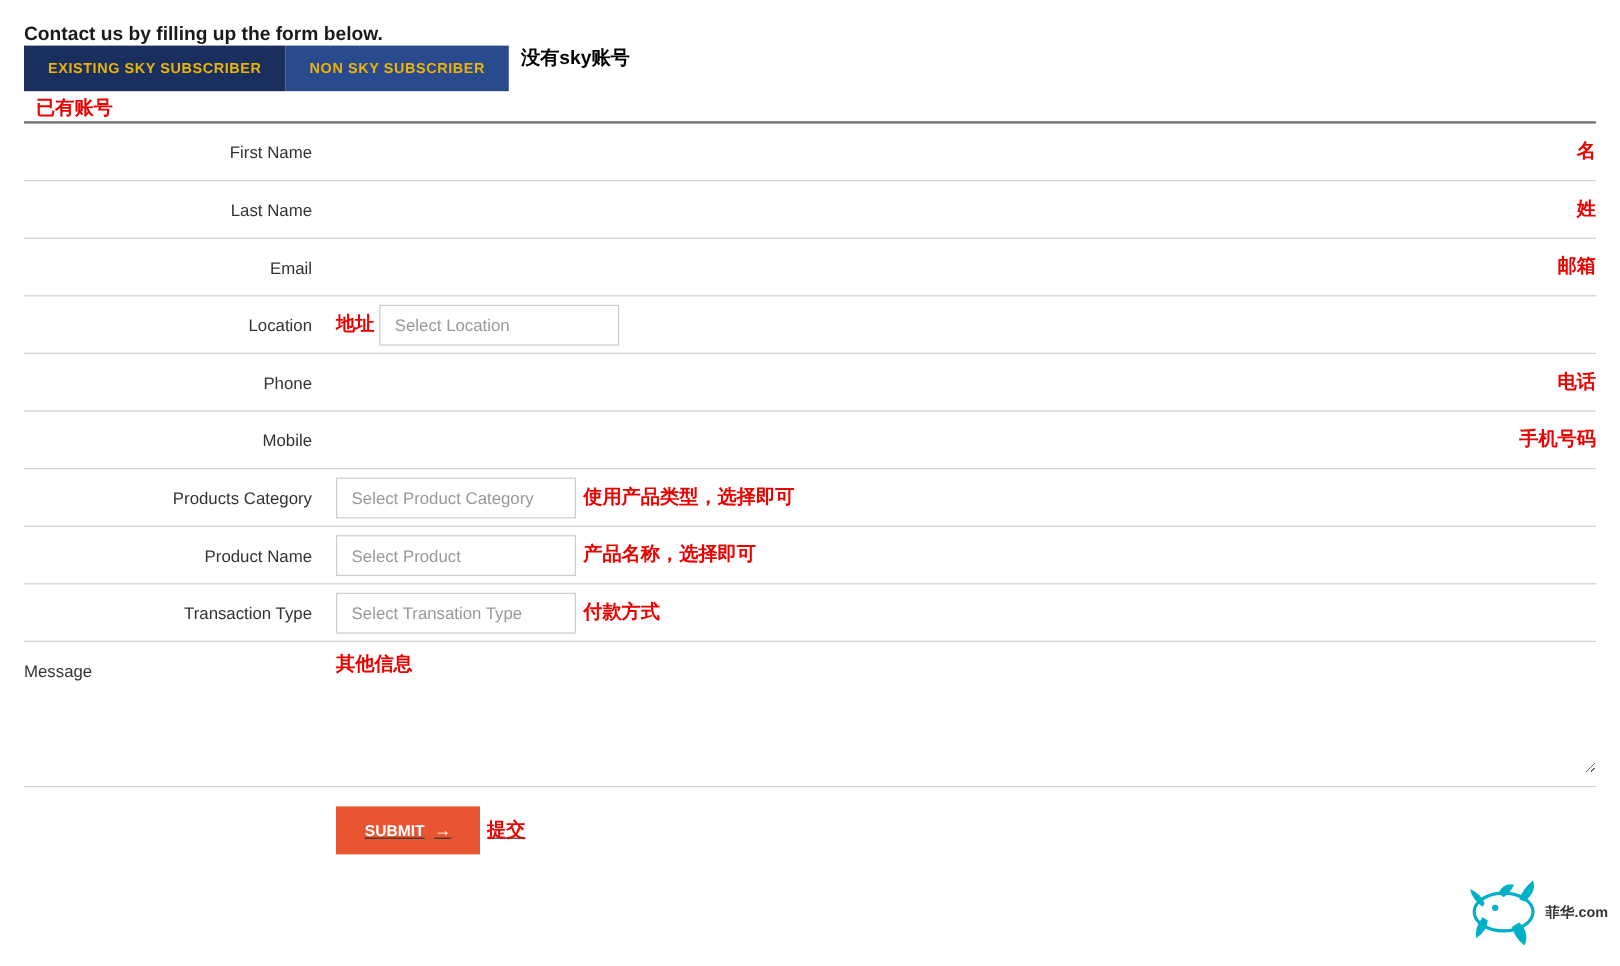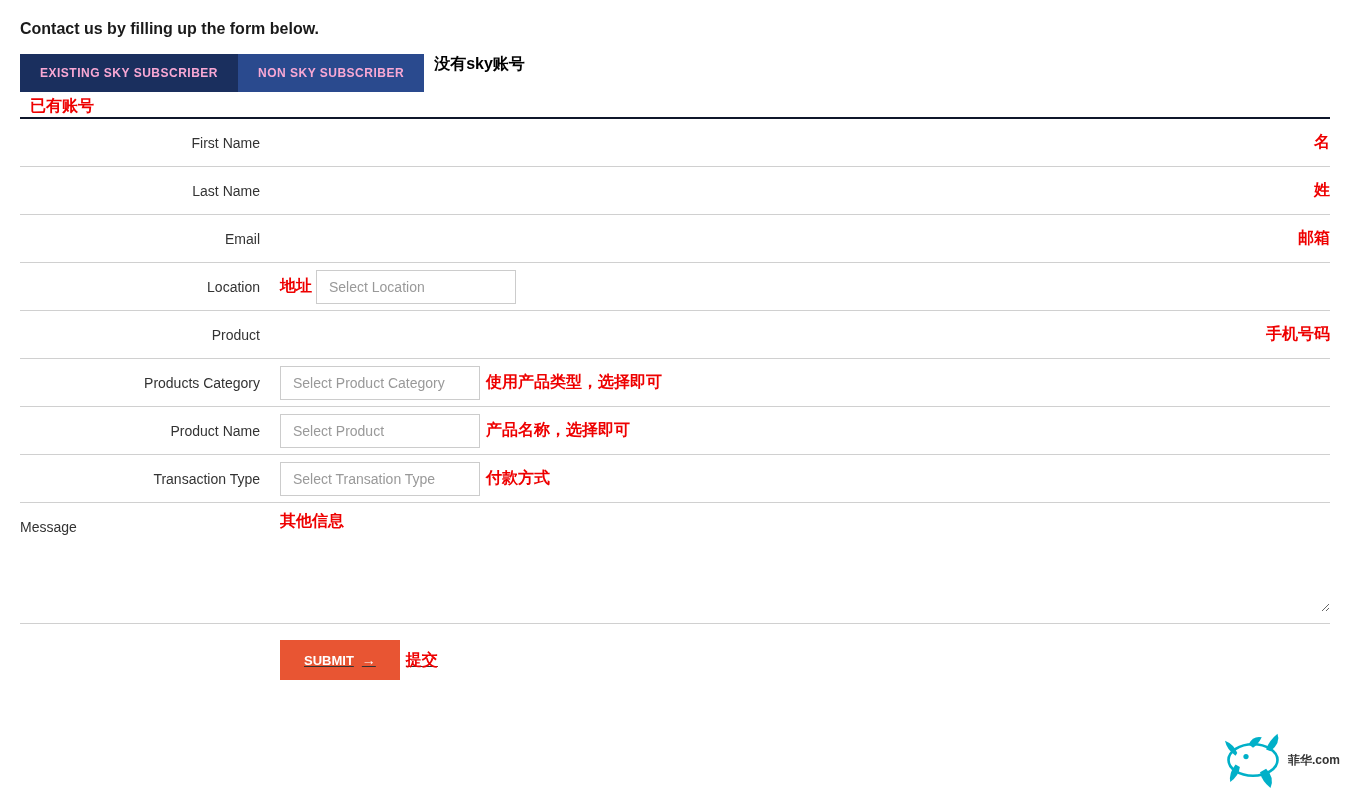--- a/index.html
+++ b/index.html
@@ -11,31 +11,30 @@
     }
     .page-wrapper {
       padding: 20px 20px 40px 20px;
       max-width: 1350px;
       position: relative;
     }
     .page-title {
       font-size: 16px;
       font-weight: bold;
       color: #1a1a1a;
-      margin-bottom: 16px;
     }
     .tab-row {
       display: flex;
       margin-bottom: 0;
     }
     .tab-btn {
       padding: 12px 20px;
       font-size: 12px;
       font-weight: bold;
-      color: #f9a8d4;
+      color: #eab308;
       border: none;
       cursor: pointer;
       text-transform: uppercase;
       letter-spacing: 0.5px;
     }
     .tab-btn.active {
       background: #1a2f5e;
     }
     .tab-btn.inactive {
       background: #2a4a8e;
@@ -51,21 +50,21 @@
     .annotation-red-left {
       color: #e00;
       font-size: 16px;
       font-weight: bold;
       margin-left: 10px;
       margin-top: 4px;
       display: block;
     }
     .form-area {
       margin-top: 0;
-      border-top: 2px solid #0f172a;
+      border-top: 2px solid #737373;
     }
     .form-row {
       display: flex;
       align-items: center;
       border-bottom: 1px solid #d0d0d0;
       min-height: 48px;
       padding: 4px 0;
     }
     .form-label {
       width: 260px;
@@ -239,23 +238,30 @@
       <div class="form-control-wrap select-wrap">
         <span class="annotation-inline" style="margin-left:0;margin-right:4px;">地址</span>
         <select class="form-select">
           <option value="">Select Location</option>
           <option value="manila">Manila</option>
           <option value="cebu">Cebu</option>
         </select>
       </div>
     </div>
 
-
-    <div class="form-row">
-      <div class="form-label">Product</div>
+    <div class="form-row">
+      <div class="form-label">Phone</div>
+      <div class="form-control-wrap">
+        <input class="form-input" type="tel" style="">
+        <span class="annotation-inline">电话</span>
+      </div>
+    </div>
+
+    <div class="form-row">
+      <div class="form-label">Mobile</div>
       <div class="form-control-wrap">
         <input class="form-input" type="tel" style="">
         <span class="annotation-inline">手机号码</span>
       </div>
     </div>
 
     <div class="form-row">
       <div class="form-label">Products Category</div>
       <div class="form-control-wrap select-wrap">
         <select class="form-select">

